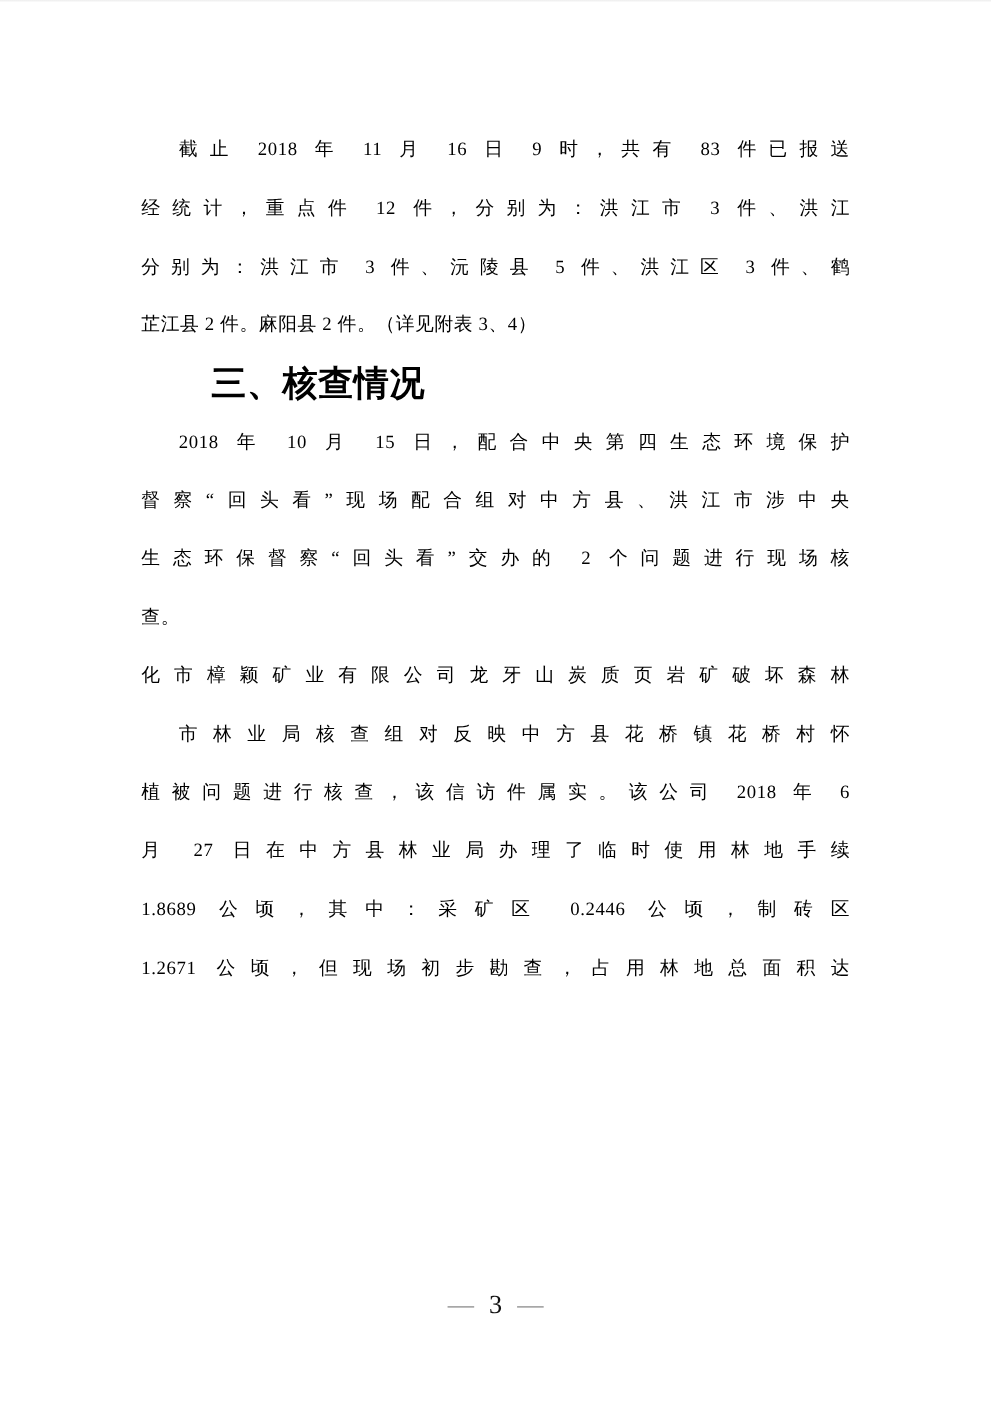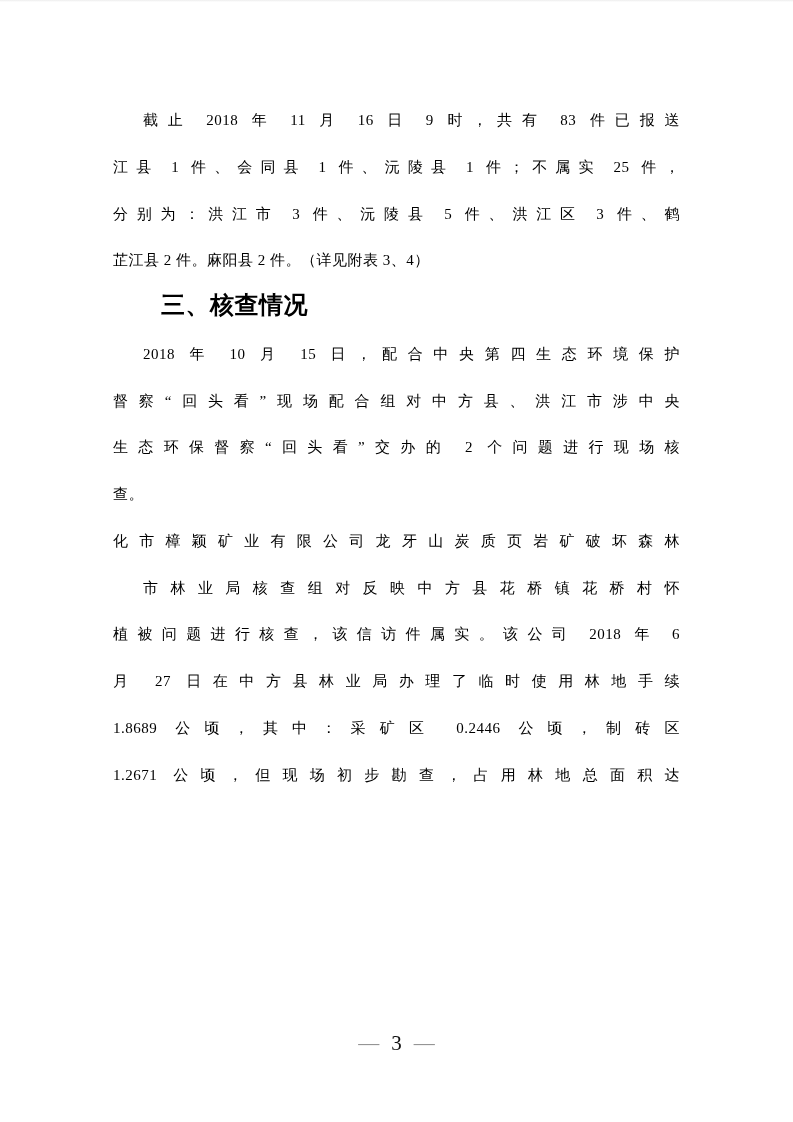--- a/index.html
+++ b/index.html
@@ -42,23 +42,23 @@
     overflow: visible;
   }
   .line.j {
     text-align: justify;
     text-align-last: justify;
   }
   .line.indent {
     text-indent: 2em;
   }
   .line.heading {
-    font-family: Liberation Mono, monospace;
+    font-family: Liberation Sans, sans-serif;
     font-weight: bold;
-    font-size: 24px;
+    font-size: 28px;
   }
   .footer {
     position: absolute;
     top: 1028px;
     left: 0;
     width: 100%;
     text-align: center;
     font-size: 21px;
     line-height: 30px;
   }
@@ -71,21 +71,21 @@
   }
 </style>
 </head>
 <body>
 
 <div class="page">
   <div class="top-edge"></div>
 
   <div class="body-text">
     <div class="line indent j">截止 2018 年 11 月 16 日 9 时，共有 83 件已报送</div>
-    <div class="line j">江县 1 件、会同县 1 件、沅陵县 1 件；不属实 25 件，</div>
+    <div class="line j">经统计，重点件 12 件，分别为：洪江市 3 件、洪江</div>
     <div class="line j">分别为：洪江市 3 件、沅陵县 5 件、洪江区 3 件、鹤</div>
     <div class="line">芷江县 2 件。麻阳县 2 件。（详见附表 3、4）</div>
     <div class="line indent heading">三、核查情况</div>
     <div class="line indent j">2018 年 10 月 15 日，配合中央第四生态环境保护</div>
     <div class="line j">督察“回头看”现场配合组对中方县、洪江市涉中央</div>
     <div class="line j">生态环保督察“回头看”交办的 2 个问题进行现场核</div>
     <div class="line">查。</div>
     <div class="line j">化市樟颖矿业有限公司龙牙山炭质页岩矿破坏森林</div>
     <div class="line indent j">市林业局核查组对反映中方县花桥镇花桥村怀</div>
     <div class="line j">植被问题进行核查，该信访件属实。该公司 2018 年 6</div>

